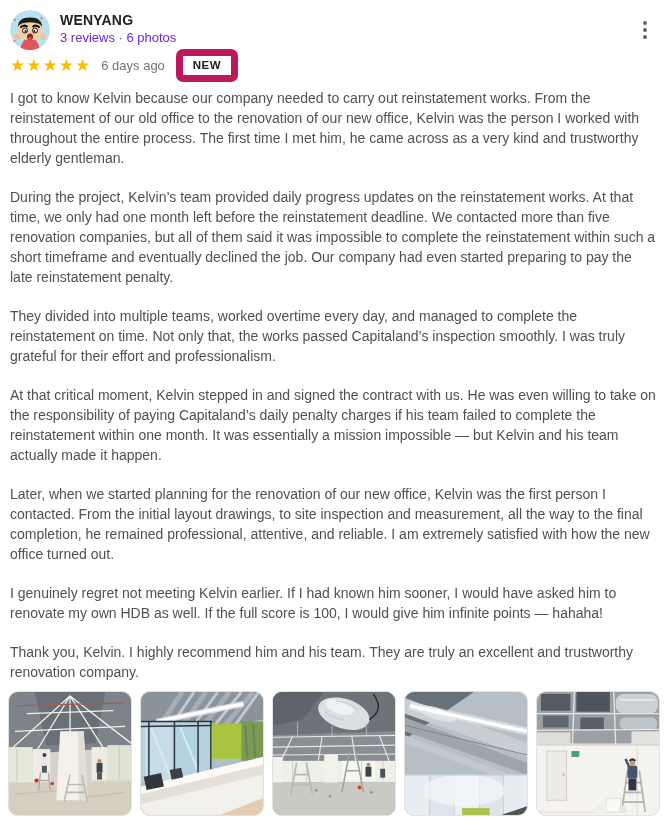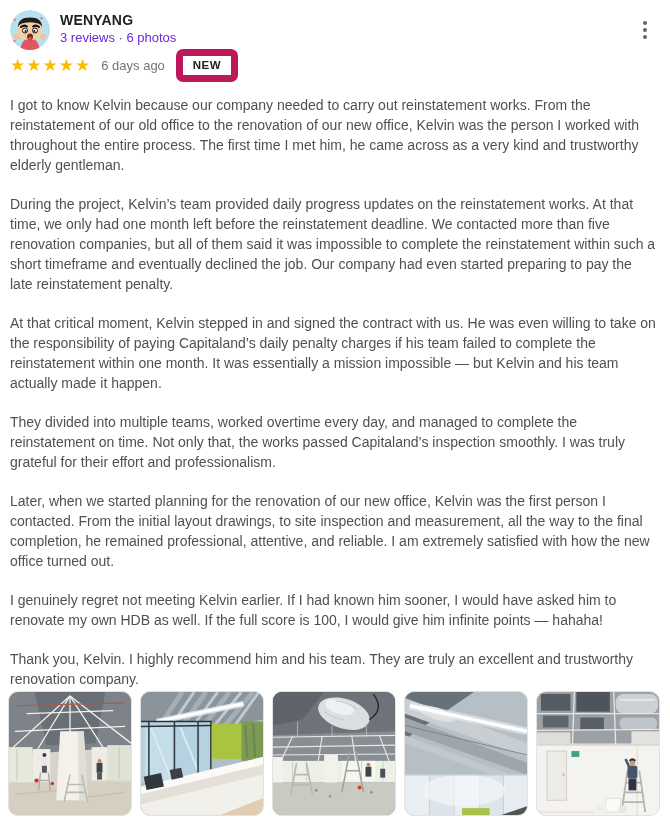--- a/index.html
+++ b/index.html
@@ -46,21 +46,21 @@
     border: 7px solid #be185d; border-radius: 7px;
     padding: 3px 10px 4px;
     font-size: 11.5px; font-weight: bold; color: #202124;
     letter-spacing: 0.4px; background: #fff;
   }
   
   .review-body {
     position: absolute; left: 10px; top: 84px; width: 648px;
     font-size: 14px; line-height: 20px; color: #4d5156;
   }
-  .review-body p { margin: 11px 0 19px 0; }
+  .review-body p { margin: 4px 0 19px 0; }
   .review-body p:last-child { margin-bottom: 0; }
   
   .photo-strip {
     position: absolute; left: 8px; top: 691px;
     display: flex; gap: 8px;
   }
   .photo {
     width: 124px; height: 125px;
     border-radius: 10px; overflow: hidden;
     border: 1px solid #e2e2e0;
@@ -106,22 +106,22 @@
 
   <div class="rating-row">
     <span class="stars" style="color: rgb(251, 188, 4);"><span>★</span><span>★</span><span>★</span><span>★</span><span>★</span></span>
     <span class="review-date">6 days ago</span>
     <span class="new-badge">NEW</span>
   </div>
 
   <div class="review-body">
       <p>I got to know Kelvin because our company needed to carry out reinstatement works. From the reinstatement of our old office to the renovation of our new office, Kelvin was the person I worked with throughout the entire process. The first time I met him, he came across as a very kind and trustworthy elderly gentleman.</p>
       <p>During the project, Kelvin’s team provided daily progress updates on the reinstatement works. At that time, we only had one month left before the reinstatement deadline. We contacted more than five renovation companies, but all of them said it was impossible to complete the reinstatement within such a short timeframe and eventually declined the job. Our company had even started preparing to pay the late reinstatement penalty.</p>
+      <p>They divided into multiple teams, worked overtime every day, and managed to complete the reinstatement on time. Not only that, the works passed Capitaland’s inspection smoothly. I was truly grateful for their effort and professionalism.</p>
       <p>At that critical moment, Kelvin stepped in and signed the contract with us. He was even willing to take on the responsibility of paying Capitaland’s daily penalty charges if his team failed to complete the reinstatement within one month. It was essentially a mission impossible — but Kelvin and his team actually made it happen.</p>
-      <p>They divided into multiple teams, worked overtime every day, and managed to complete the reinstatement on time. Not only that, the works passed Capitaland’s inspection smoothly. I was truly grateful for their effort and professionalism.</p>
       <p>Later, when we started planning for the renovation of our new office, Kelvin was the first person I contacted. From the initial layout drawings, to site inspection and measurement, all the way to the final completion, he remained professional, attentive, and reliable. I am extremely satisfied with how the new office turned out.</p>
       <p>I genuinely regret not meeting Kelvin earlier. If I had known him sooner, I would have asked him to renovate my own HDB as well. If the full score is 100, I would give him infinite points — hahaha!</p>
       <p>Thank you, Kelvin. I highly recommend him and his team. They are truly an excellent and trustworthy renovation company.</p>
     </div>
 
   <div class="photo-strip">
 
     <div class="photo" aria-label="Office during reinstatement: exposed concrete ceiling with white suspension grid, central white column, workers on ladders">
       <svg viewBox="0 0 124 125" preserveAspectRatio="none">
         <rect width="124" height="125" fill="#d8d3c9"></rect>

